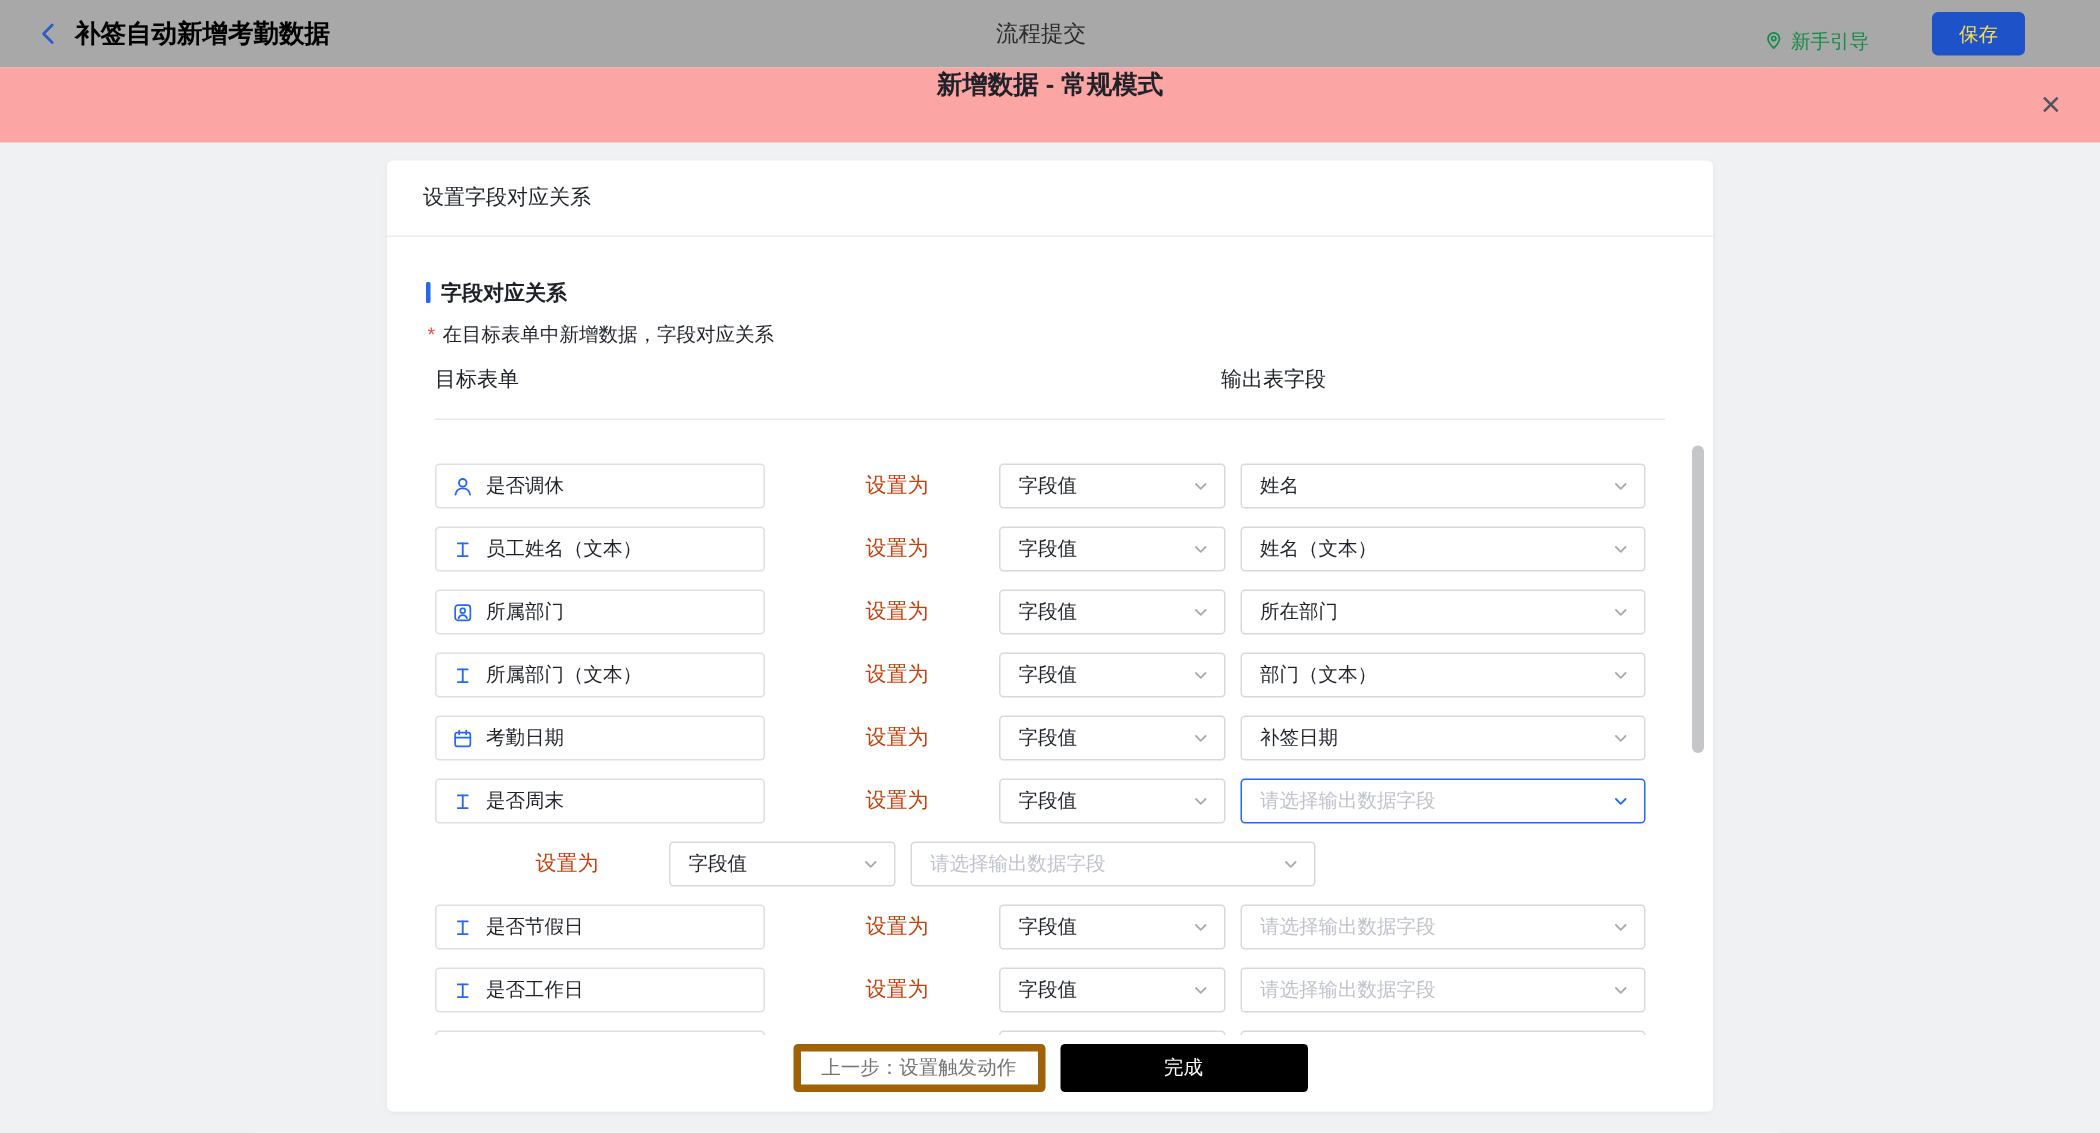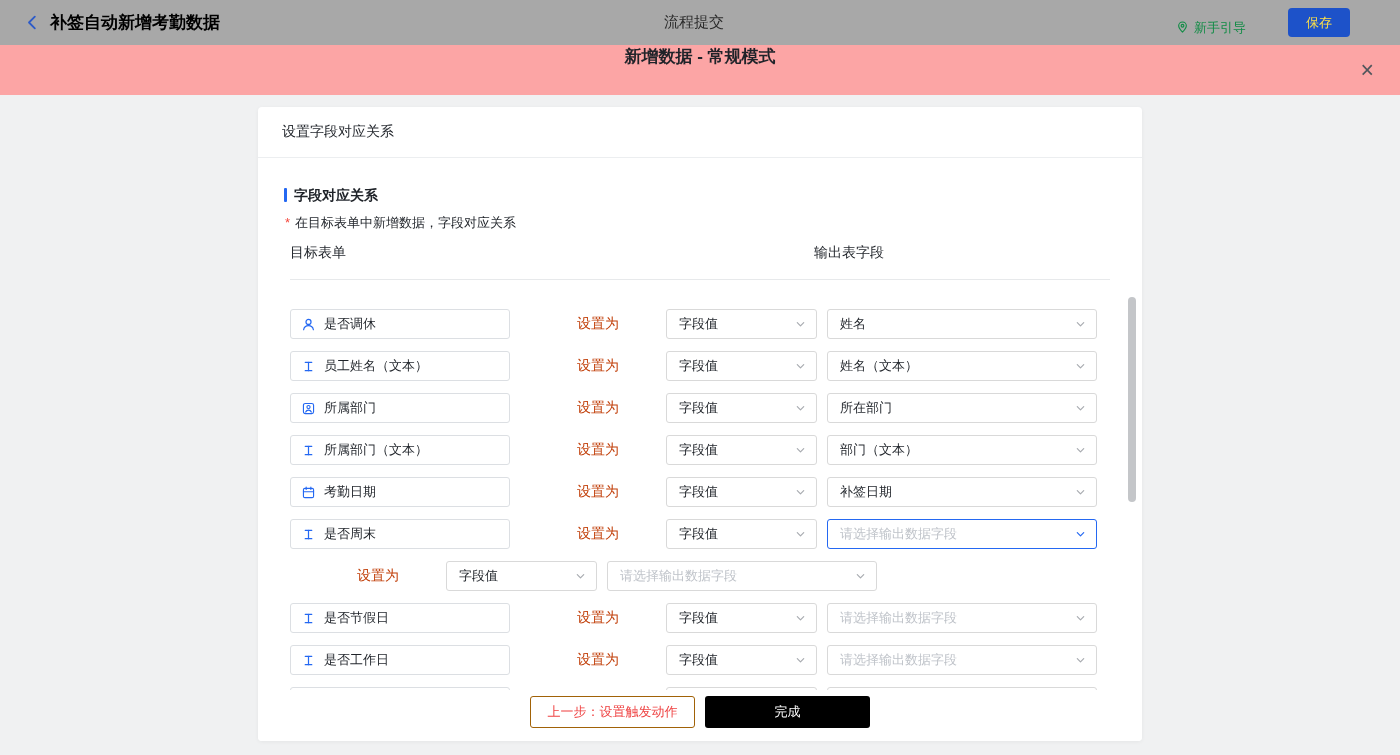--- a/index.html
+++ b/index.html
@@ -46,21 +46,21 @@
   .dd2 { width:270px; margin-left:10px; }
   .dd-text { font-size:13px; color:#1f2329; white-space:nowrap; overflow:hidden; }
   .dd.placeholder .dd-text { color:#bfc3c9; }
   .dd.focused { border-color:#2468f2; }
   .chev-wrap { display:inline-flex; align-items:center; flex:none; }
   .scroll-thumb { position:absolute; right:6px; top:17px; width:8px; height:205px; background:#c4c6c9; border-radius:4px; cursor:pointer; }
 
   
   .card-footer { height:51px; background:#fff; display:flex; justify-content:center; gap:10px; padding-top:6px; }
   .btn { min-width:165px; height:32px; border-radius:3px; font-size:13px; cursor:pointer; font-family:inherit; padding:0 14px; }
-  .btn.ghost { background:#fff; border:1px solid #a16207; color:#ef4444; }
+  .btn.ghost { background:#fff; border:5px solid #a16207; color:#737373; }
   .btn.primary { background:#000000; border:none; color:#ffffff; }
 </style>
 </head>
 <body>
 
 <div class="topbar">
   <div class="topbar-left">
     <span class="back">
       <svg width="17" height="17" viewBox="0 0 16 16" fill="none" stroke="#2d5bc8" stroke-width="1.7" stroke-linecap="round" stroke-linejoin="round">
           <path d="M10.2 2.5L4.7 8l5.5 5.5"></path>

